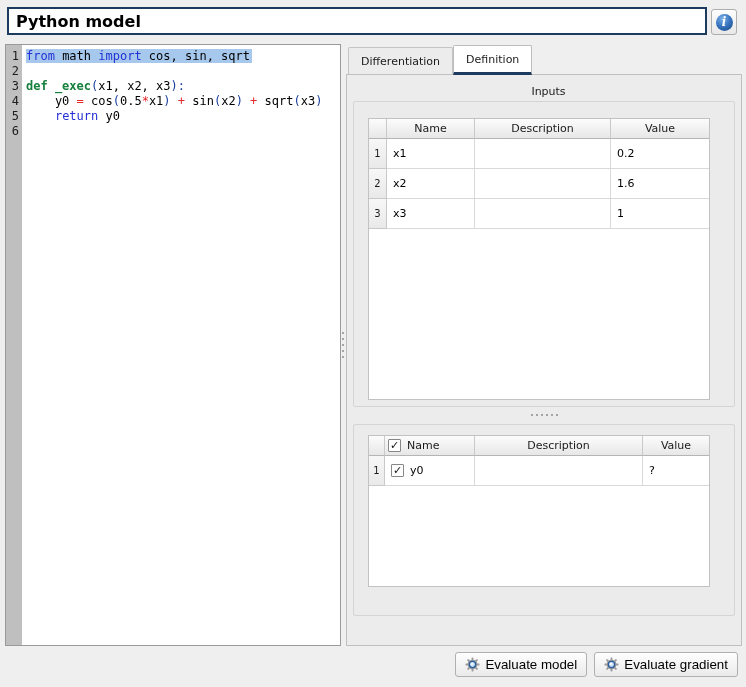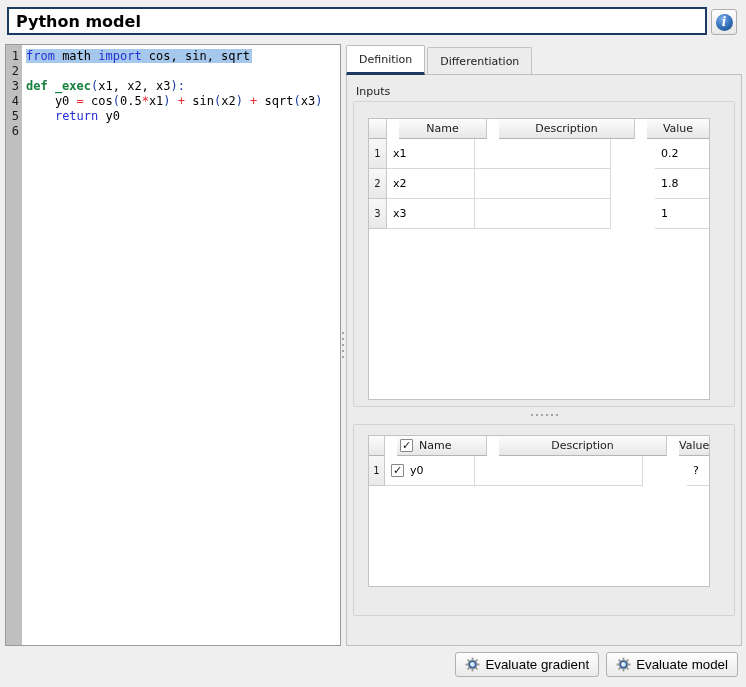--- a/index.html
+++ b/index.html
@@ -79,53 +79,53 @@
     border-radius:2px 2px 0 0;margin-bottom:-1px;
   }
   .tab.inactive{
     height:27px;background:#ececec;border:1px solid #c4c4c4;border-bottom:none;
     border-radius:2px 2px 0 0;margin-left:2px;
   }
   .tab-page{
     position:absolute;left:0;top:30px;right:0;bottom:0;
     background:#ececec;border:1px solid #c0c0c0;z-index:1;
   }
-  .group-label{margin:10px 0 3px 9px;color:#1a1a1a;}
+  .group-label{margin:10px 0 3px 9px;color:#1a1a1a;text-align:center;}
   .group-box{
     margin:0 6px;background:#ebebeb;border:1px solid #d4d4d4;border-radius:2px;
     position:relative;
   }
   #inputs-box{height:306px;}
   #outputs-box{height:192px;margin-top:2px;}
 
   .data-table{
     position:absolute;left:14px;right:24px;background:#fff;border:1px solid #c2c2c2;
     overflow:hidden;
   }
   #inputs-table{top:16px;height:282px;}
   #outputs-table{top:10px;height:152px;}
 
-  .thead{display:flex;height:20px;gap:12px;}
+  .thead{display:flex;height:20px;}
   .th{
     background:linear-gradient(#fcfcfc,#e7e7e7);
     border-right:1px solid #c9c9c9;border-bottom:1px solid #b5b5b5;
     display:flex;align-items:center;justify-content:center;color:#1a1a1a;
   }
   .th:last-child{border-right:none;}
   .trow{display:flex;height:30px;}
   .rownum{
     background:linear-gradient(#f7f7f7,#e9e9e9);
     border-right:1px solid #c9c9c9;border-bottom:1px solid #c9c9c9;
     display:flex;align-items:center;justify-content:center;color:#1a1a1a;font-size:10px;
   }
   .td{
     background:#fff;border-right:1px solid #d9d9d9;border-bottom:1px solid #d9d9d9;
     display:flex;align-items:center;padding-left:6px;
   }
-  .td:last-child{border-right:none;margin-left:44px;}
+  .td:last-child{border-right:none;}
   
   .c0{flex:none;width:18px;}
   .c1{flex:none;width:88px;}
   .c2{flex:none;width:136px;}
   .c3{flex:1;}
   
   .o0{flex:none;width:16px;}
   .o1{flex:none;width:90px;}
   .o2{flex:none;width:168px;}
   .o3{flex:1;}
@@ -174,22 +174,22 @@
 <div class="vsplit">
   <i></i>
     <i></i>
     <i></i>
     <i></i>
     <i></i>
 </div>
 
 <div class="tab-area">
   <div class="tab-bar">
+    <div class="tab inactive">Differentiation</div>
     <div class="tab active">Definition</div>
-    <div class="tab inactive">Differentiation</div>
   </div>
 
   <div class="tab-page">
 
     <div class="group-label">Inputs</div>
     <div class="group-box" id="inputs-box">
       <div class="data-table" id="inputs-table">
         <div class="thead">
           <div class="th c0"></div>
           <div class="th c1">Name</div>
@@ -199,21 +199,21 @@
         <div class="trow">
           <div class="rownum c0">1</div>
           <div class="td c1">x1</div>
           <div class="td c2"></div>
           <div class="td c3">0.2</div>
         </div>
         <div class="trow">
           <div class="rownum c0">2</div>
           <div class="td c1">x2</div>
           <div class="td c2"></div>
-          <div class="td c3">1.8</div>
+          <div class="td c3">1.6</div>
         </div>
         <div class="trow">
           <div class="rownum c0">3</div>
           <div class="td c1">x3</div>
           <div class="td c2"></div>
           <div class="td c3">1</div>
         </div>
       </div>
     </div>
 
@@ -246,43 +246,43 @@
           <div class="td o2"></div>
           <div class="td o3">?</div>
         </div>
       </div>
     </div>
 
   </div>
 </div>
 
 <div class="actions">
+  <button class="btn">
+    <svg class="gear" width="15" height="15" viewBox="0 0 16 16">
+      <g fill="#9b9b9b">
+        <rect x="7" y="0.5" width="2" height="15" rx="0.5"></rect>
+        <rect x="0.5" y="7" width="15" height="2" rx="0.5"></rect>
+        <rect x="7" y="0.5" width="2" height="15" rx="0.5" transform="rotate(45 8 8)"></rect>
+        <rect x="7" y="0.5" width="2" height="15" rx="0.5" transform="rotate(-45 8 8)"></rect>
+        <circle cx="8" cy="8" r="5.2"></circle>
+      </g>
+      <circle cx="8" cy="8" r="4" fill="#2a5d9f"></circle>
+      <circle cx="8" cy="8" r="2.6" fill="#cfe3f6"></circle>
+      <circle cx="7.2" cy="7.2" r="1.2" fill="#ffffff"></circle>
+    </svg>
+    <span>Evaluate model</span>
+  </button>
   <button class="btn">
     <svg class="gear" width="15" height="15" viewBox="0 0 16 16">
       <g fill="#9b9b9b">
         <rect x="7" y="0.5" width="2" height="15" rx="0.5"></rect>
         <rect x="0.5" y="7" width="15" height="2" rx="0.5"></rect>
         <rect x="7" y="0.5" width="2" height="15" rx="0.5" transform="rotate(45 8 8)"></rect>
         <rect x="7" y="0.5" width="2" height="15" rx="0.5" transform="rotate(-45 8 8)"></rect>
         <circle cx="8" cy="8" r="5.2"></circle>
       </g>
       <circle cx="8" cy="8" r="4" fill="#2a5d9f"></circle>
       <circle cx="8" cy="8" r="2.6" fill="#cfe3f6"></circle>
       <circle cx="7.2" cy="7.2" r="1.2" fill="#ffffff"></circle>
     </svg>
     <span>Evaluate gradient</span>
   </button>
-  <button class="btn">
-    <svg class="gear" width="15" height="15" viewBox="0 0 16 16">
-      <g fill="#9b9b9b">
-        <rect x="7" y="0.5" width="2" height="15" rx="0.5"></rect>
-        <rect x="0.5" y="7" width="15" height="2" rx="0.5"></rect>
-        <rect x="7" y="0.5" width="2" height="15" rx="0.5" transform="rotate(45 8 8)"></rect>
-        <rect x="7" y="0.5" width="2" height="15" rx="0.5" transform="rotate(-45 8 8)"></rect>
-        <circle cx="8" cy="8" r="5.2"></circle>
-      </g>
-      <circle cx="8" cy="8" r="4" fill="#2a5d9f"></circle>
-      <circle cx="8" cy="8" r="2.6" fill="#cfe3f6"></circle>
-      <circle cx="7.2" cy="7.2" r="1.2" fill="#ffffff"></circle>
-    </svg>
-    <span>Evaluate model</span>
-  </button>
 </div>
 
 </body></html>

